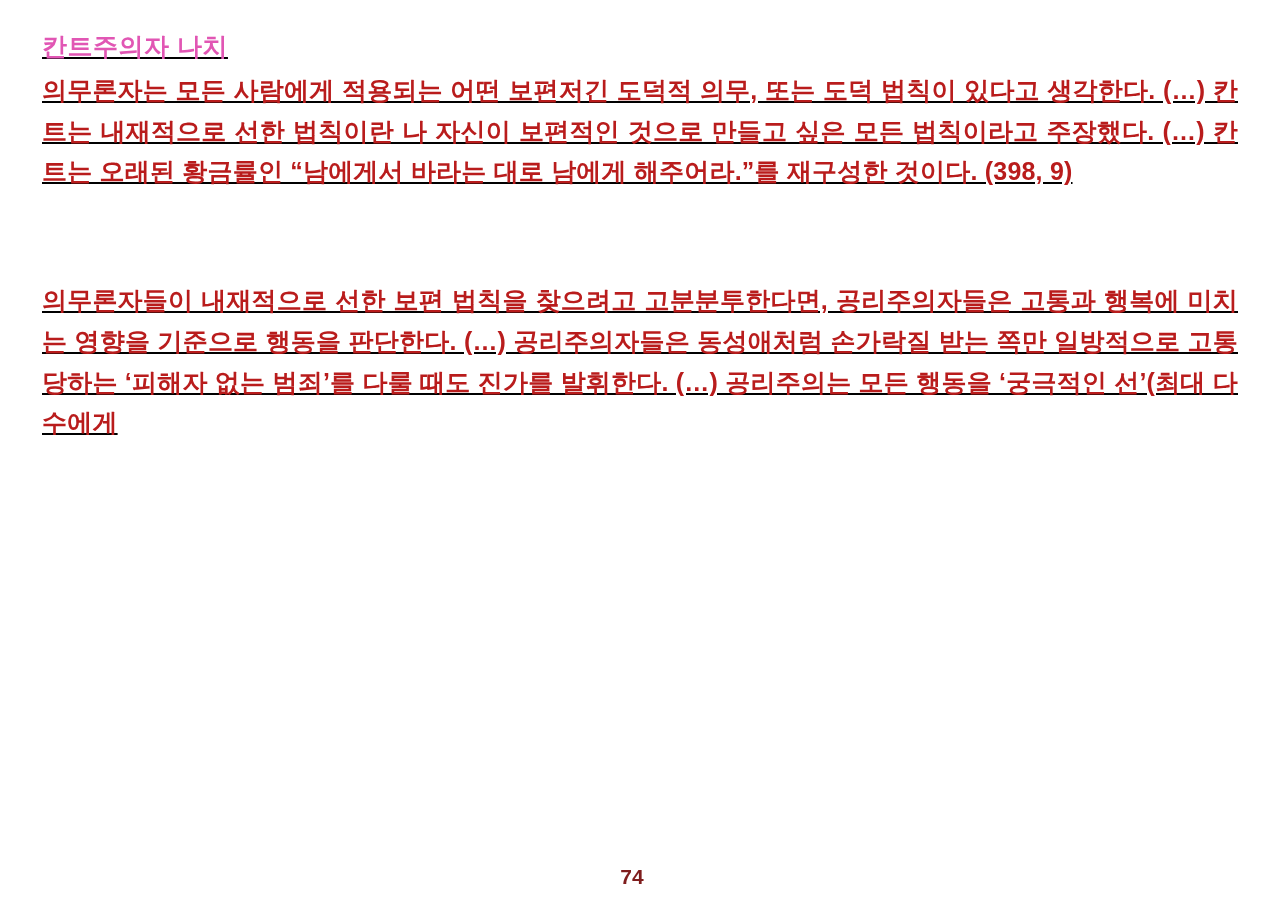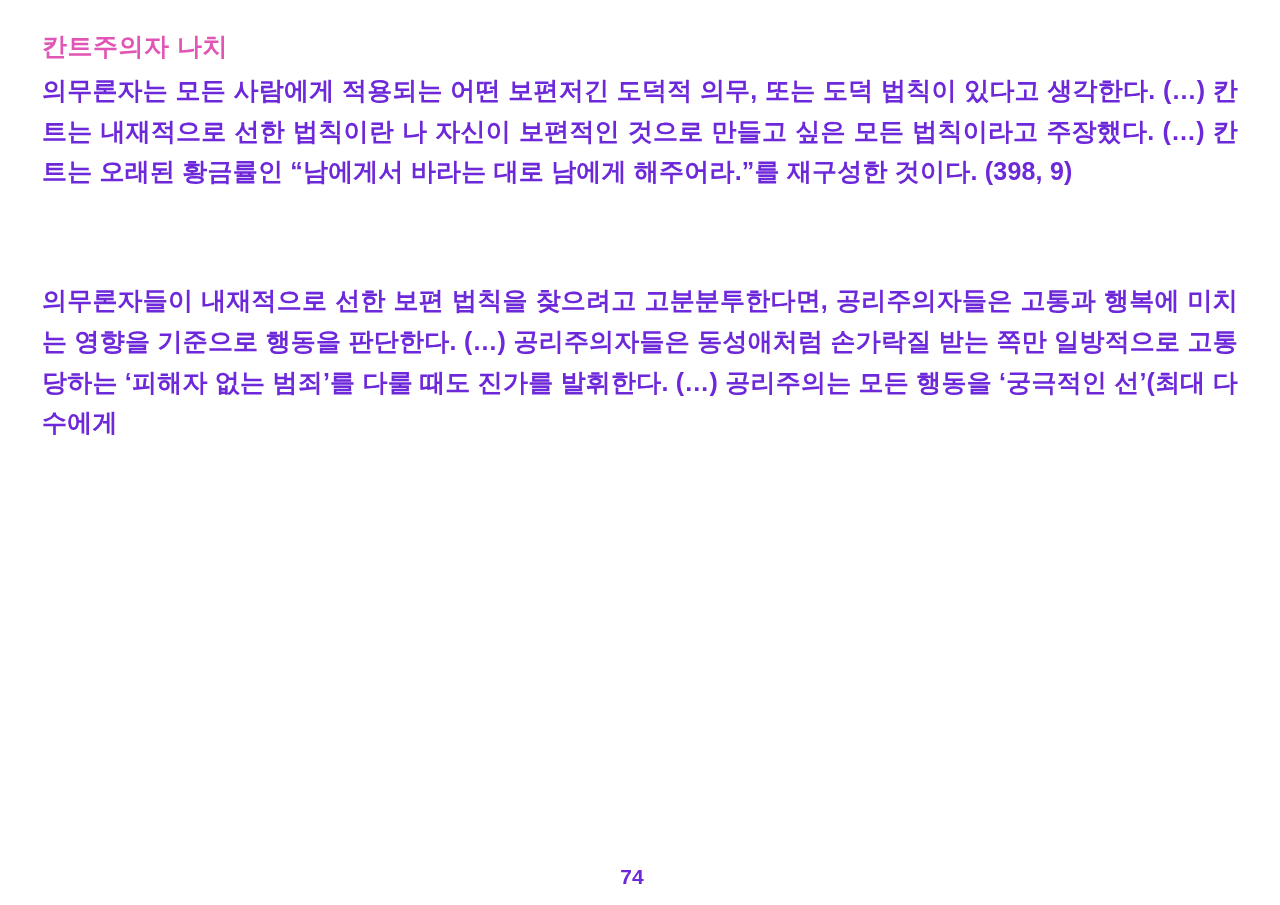--- a/index.html
+++ b/index.html
@@ -13,55 +13,56 @@
     font-family: "Liberation Sans", sans-serif;
     color: #000000;
     overflow: hidden;
   }
   .page {
     position: relative;
     width: 1280px;
     height: 905px;
     box-sizing: border-box;
     padding: 30px 42px 12px 42px;
+    text-decoration: underline;
   }
   .section-heading {
     font-size: 25px;
     font-weight: bold;
     color: #e156b4;
     letter-spacing: 0.5px;
     margin: 0 0 6px 0;
     line-height: 1.35;
   }
   .body-para {
     font-size: 25px;
     font-weight: bold;
     line-height: 1.63;
-    color: #6d28d9;
+    color: #b91c1c;
     margin: 0;
     text-align: justify;
     text-justify: inter-character;
     word-break: break-all;
     letter-spacing: 0.2px;
   }
   .spacer-block {
     height: 38px;
   }
   .spacer-block-lg {
     height: 50px;
   }
   .page-number {
     position: absolute;
     left: 0;
     right: 16px;
     bottom: 16px;
     text-align: center;
     font-size: 21px;
     font-weight: bold;
-    color: #6d28d9;
+    color: #7f1d1d;
   }
 </style>
 </head>
 <body>
 
 <div class="page">
 
   <h2 class="section-heading">칸트주의자 나치</h2>
 
   <p class="body-para">의무론자는 모든 사람에게 적용되는 어떤 보편저긴 도덕적 의무, 또는 도덕 법칙이 있다고 생각한다. (…) 칸트는 내재적으로 선한 법칙이란 나 자신이 보편적인 것으로 만들고 싶은 모든 법칙이라고 주장했다. (…) 칸트는 오래된 황금률인 “남에게서 바라는 대로 남에게 해주어라.”를 재구성한 것이다. (398, 9)</p>

